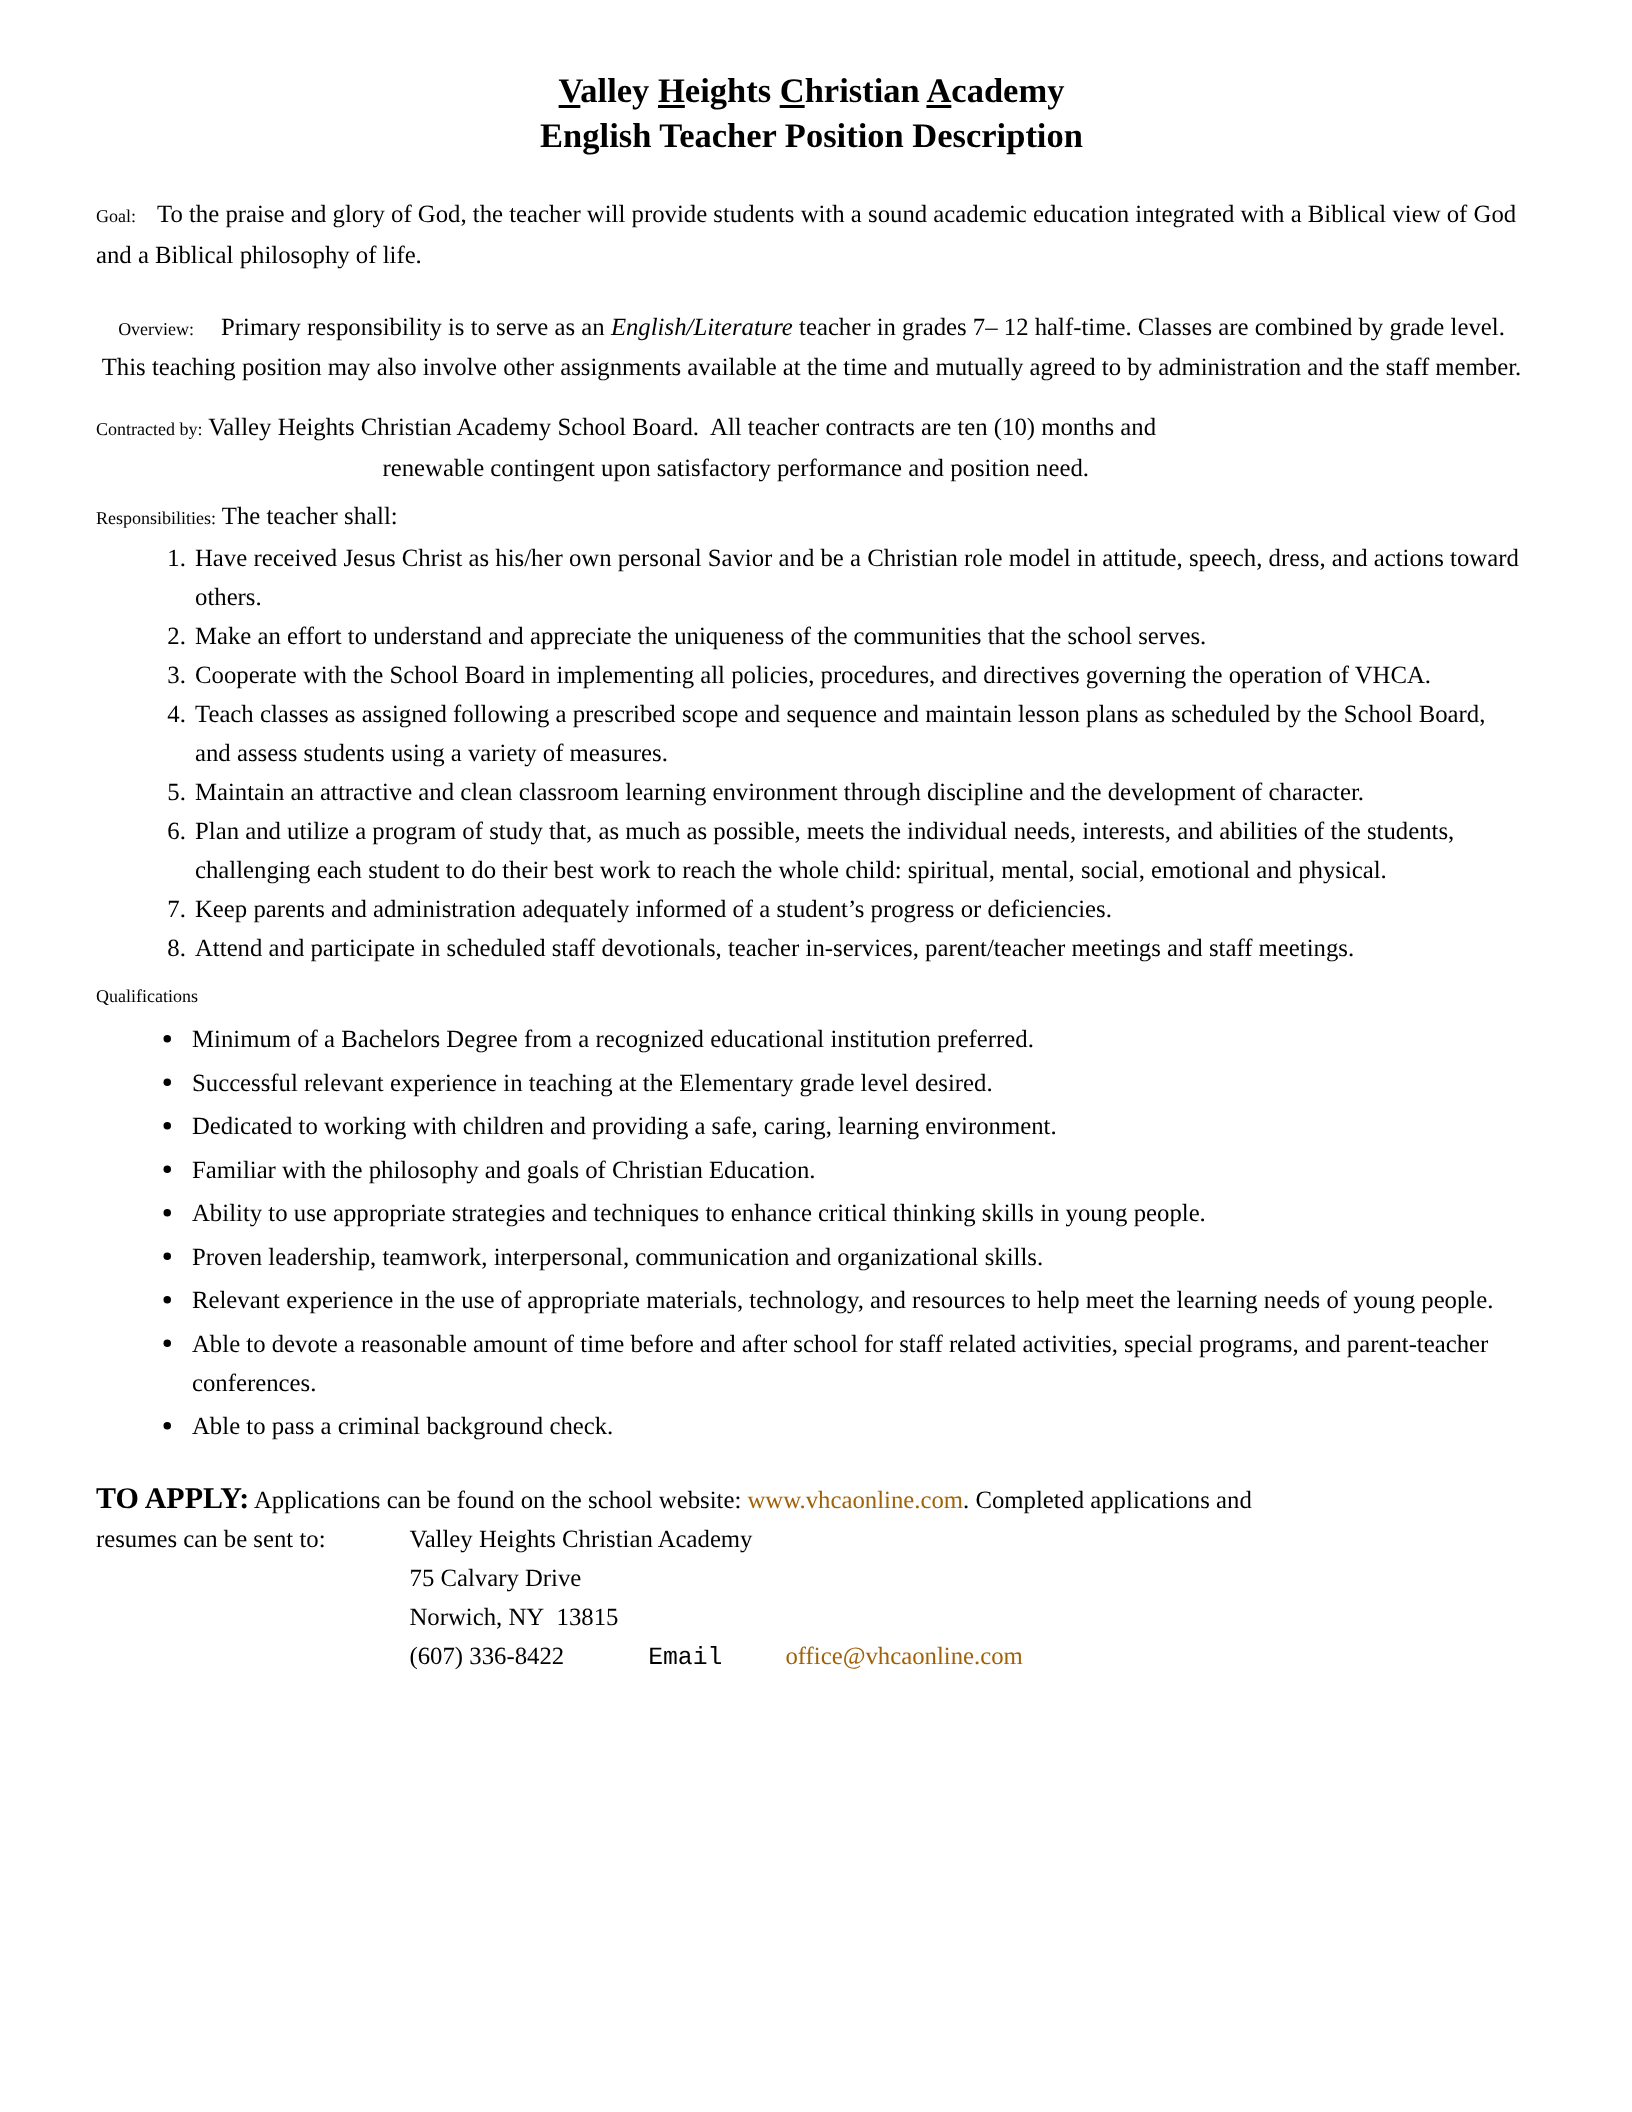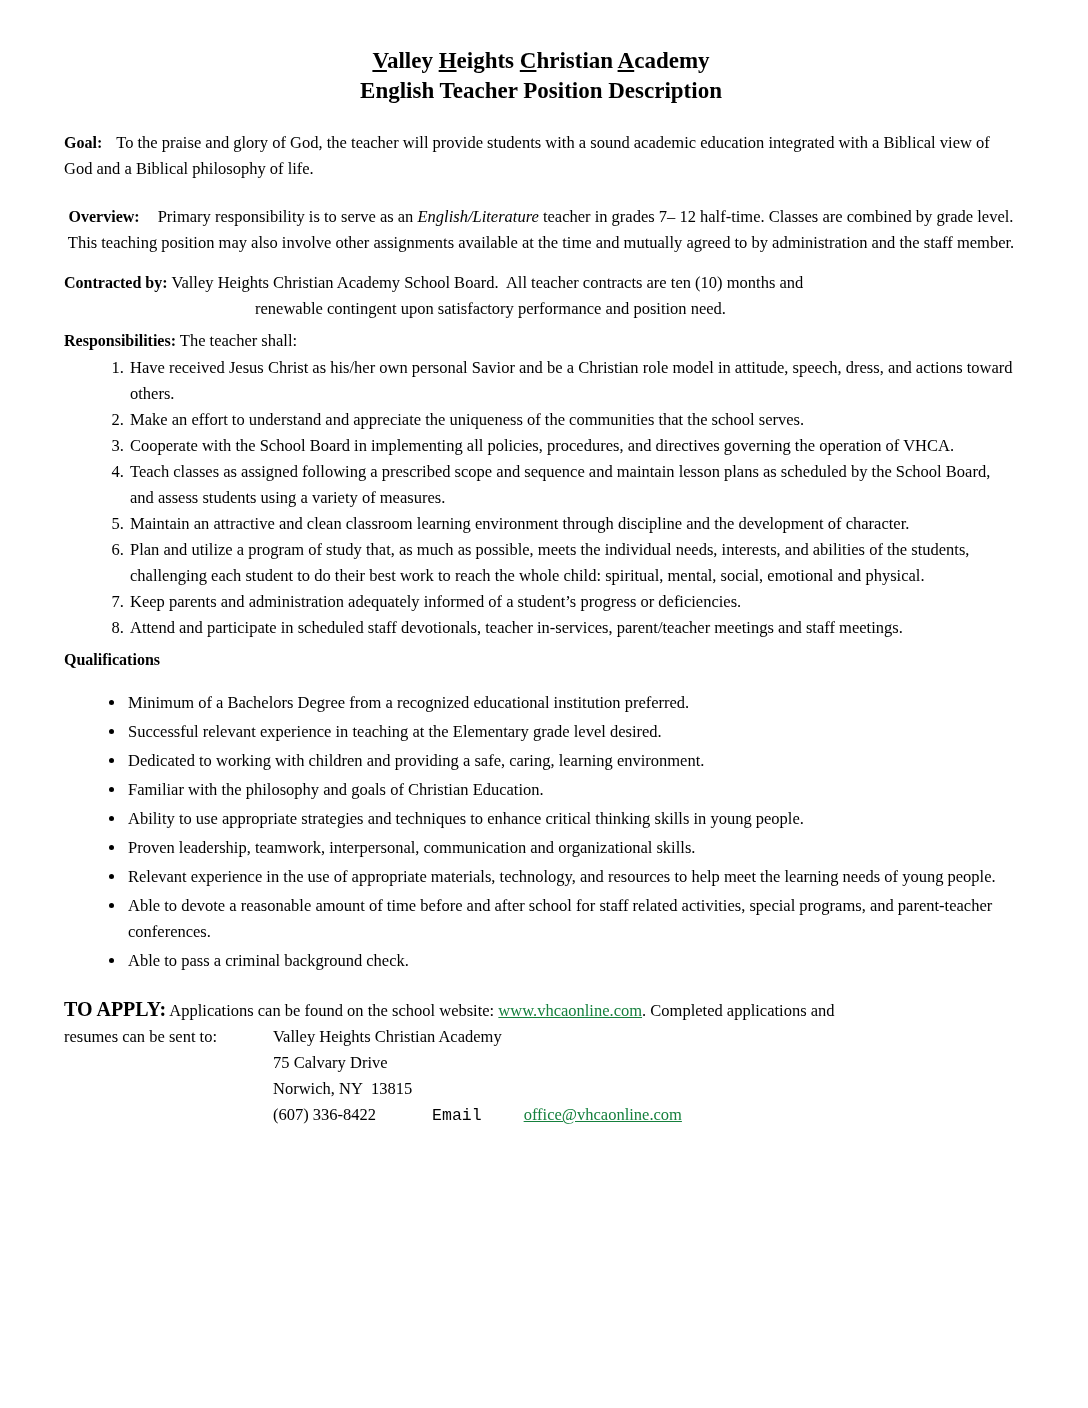--- a/index.html
+++ b/index.html
@@ -24,57 +24,56 @@
     font-weight: bold;
     font-size: 23px;
     line-height: 30px;
     margin-bottom: 24px;
   }
   .uletter { text-decoration: underline; }
 
   
   .para { line-height: 26px; }
   .sec-label {
-    font-weight: bold;
-    font-size: 16px;
+    font-weight: normal;
+    font-size: 12px;
   }
   .goal-sec { margin-top: 0; }
   .goal-sec .sec-label { margin-right: 14px; }
   .overview-sec { margin-top: 22px; text-align: center; }
   .overview-sec .sec-label { margin-right: 18px; }
   .contracted-sec { margin-top: 14px; }
   .contracted-line2 { margin-left: 191px; line-height: 26px; }
   .resp-head { margin-top: 5px; line-height: 28px; }
 
   ol.resp-list {
     margin: 0 0 4px 0;
     padding-left: 64px;
     line-height: 26px;
   }
   ol.resp-list li { padding-left: 2px; }
 
   .qual-head { margin-top: 5px; line-height: 28px; }
   ul.qual-list {
-    margin: 16px 0 0 0;
+    margin: 2px 0 0 0;
     padding-left: 62px;
     line-height: 26px;
   }
   ul.qual-list li { padding-left: 2px; margin-bottom: 3px; }
 
   .apply-sec { margin-top: 22px; line-height: 26px; }
   .apply-label { font-weight: bold; font-size: 20px; }
   .apply-line2 { display: flex; align-items: flex-start; }
   .apply-line2-label { flex: 0 0 209px; }
   .address-lines { flex: 0 0 auto; }
   .phone { margin-right: 56px; }
   .email-label { margin-right: 42px; font-family: Liberation Mono, monospace; }
 
   a.doc-link {
-    color: #15803d;
-    text-decoration: underline;
+    color: #a16207;
     cursor: pointer;
   }
 </style>
 </head>
 <body>
 
 <div class="page">
 
   <div class="doc-title">
     <div>

